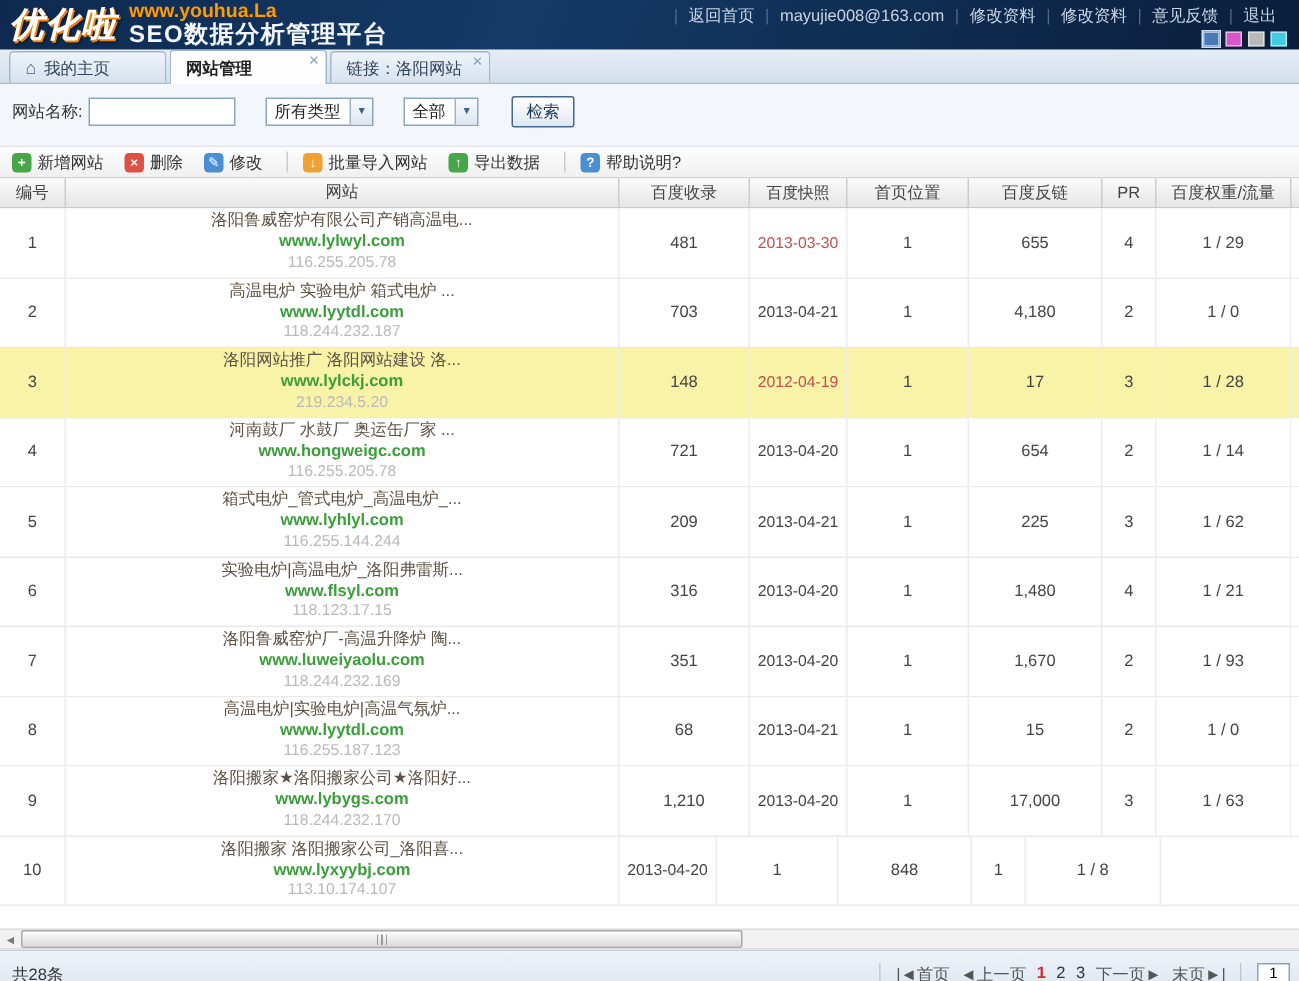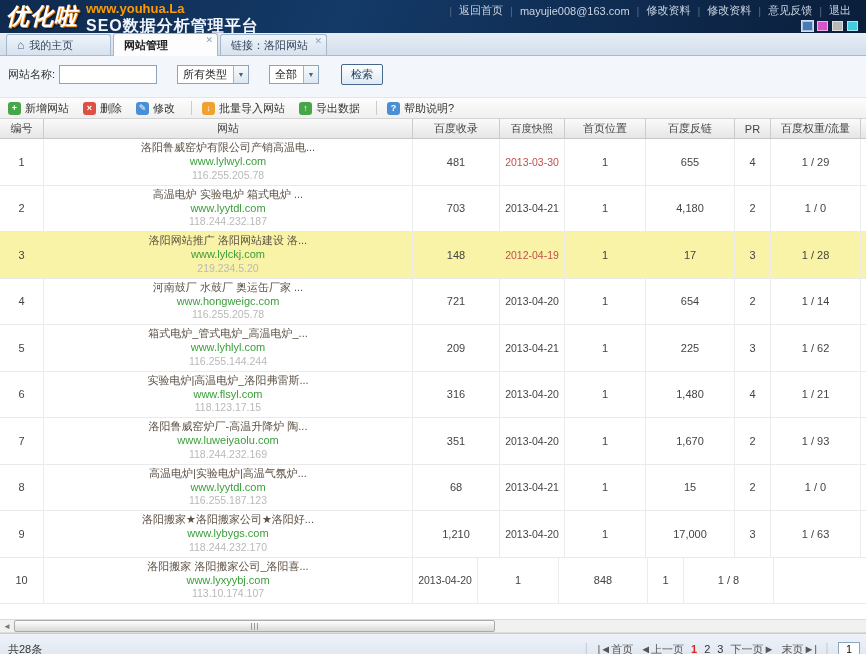--- a/index.html
+++ b/index.html
@@ -3,21 +3,21 @@
 <meta charset="utf-8">
 <style>
   * { margin:0; padding:0; box-sizing:border-box; }
   html,body { width:866px; height:654px; overflow:hidden;
     font-family:"Liberation Sans","DejaVu Sans",sans-serif; font-size:11px; background:#fff; }
 
   
   .top-header { height:33px; background:linear-gradient(115deg,#0c2342 0%,#123ciryl 0%,#10315b 45%,#0a1d38 100%);
     background:linear-gradient(115deg,#0e2a4f 0%,#143a68 40%,#0a1e3a 100%);
     display:flex; justify-content:space-between; position:relative; color:#fff; }
-  .logo-wrap { display:flex; align-items:flex-start; padding-left:6px; }
+  .logo-wrap { display:flex; align-items:flex-end; padding-left:6px; }
   .logo-cn { font-size:23px; font-weight:bold; font-style:italic; color:#fff; letter-spacing:1px;
     text-shadow:1px 1px 0 #f08300, 2px 2px 2px rgba(0,0,0,.6); line-height:33px; }
   .logo-txt { margin-left:8px; line-height:1.15; padding-top:2px; }
   .logo-url { color:#ff9a00; font-size:13px; font-weight:bold; }
   .logo-sub { color:#f2f6fb; font-size:16px; font-weight:bold; letter-spacing:1px; }
   .header-right { display:flex; flex-direction:column; align-items:flex-end; padding:3px 8px 0 0; }
   .nav-links { display:flex; align-items:center; color:#5f7894; font-size:11px; }
   .nav-links a { color:#c9d5e3; text-decoration:none; margin:0 7px; cursor:pointer; }
   .nav-sep { color:#51688a; }
   .swatches { display:flex; gap:4px; margin-top:3px; }
@@ -66,21 +66,21 @@
   .trow { display:flex; height:46.5px; border-bottom:1px solid #eaeaea; background:#fff; cursor:pointer; }
   .td { display:flex; align-items:center; justify-content:center; border-right:1px solid #ececec;
     height:100%; color:#444; }
   .c-no{width:44px;} .c-site{width:369px; flex-direction:column; justify-content:center; line-height:1.25;}
   .c-incl{width:87px;} .c-snap{width:65px; font-size:10.5px;} .c-pos{width:81px;} .c-back{width:89px;}
   .c-pr{width:36px;} .c-weight{width:90px;}
   .th.c-weight, .td.c-weight { border-right:1px solid #ececec; }
   .th.c-weight { border-right-color:#cccccc; }
   .gutter { width:5px; border-right:none !important; background:#fff; }
   .site-title { color:#5d5145; }
-  .site-domain { color:#3a9e3a; text-decoration:none; cursor:pointer; }
+  .site-domain { color:#3a9e3a; text-decoration:none; cursor:pointer;font-weight:bold; }
   .site-ip { color:#b9b9b9; font-size:10.5px; }
   .snap-old { color:#c0504d; }
   .trow.hl, .trow.hl .td { background:#f8f3a6; }
   .below-table { height:15px; background:#fff; }
 
   
   .hscroll { height:14px; background:#f1f1f1; border-top:1px solid #dcdcdc; border-bottom:1px solid #dcdcdc; position:relative; }
   .hs-arrow { position:absolute; left:0; top:0; width:14px; height:12px; color:#777; font-size:8px;
     display:flex; align-items:center; justify-content:center; cursor:pointer; }
   .hs-thumb { position:absolute; left:14px; top:0; width:481px; height:12px;

